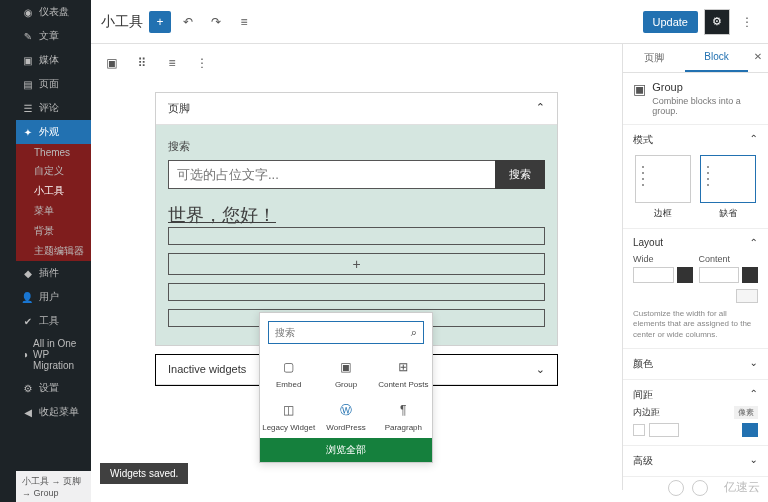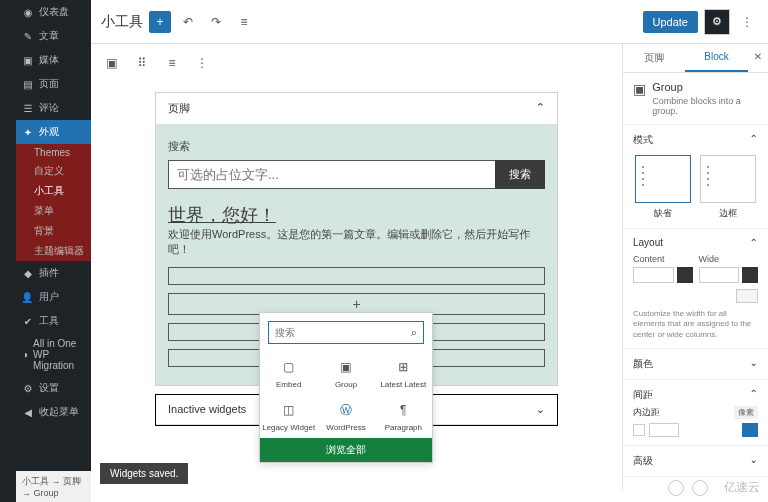--- a/index.html
+++ b/index.html
@@ -171,21 +171,20 @@
           <span>页脚</span>
           <span>⌃</span>
         </div>
         <div class="area-body">
           <div class="lbl">搜索</div>
           <div class="search-row">
             <input class="search-input" placeholder="可选的占位文字..." style="">
             <div class="search-btn">搜索</div>
           </div>
           <div class="hello">世界，您好！</div>
-          <div class="welcome">欢迎使用WordPress。这是您的第一篇文章。编辑或删除它，然后开始写作吧！</div>
           <div class="outline-block"></div>
           <div class="add-block">+</div>
           <div class="outline-block"></div>
           <div class="outline-block"></div>
         </div>
       </div>
 
       <div class="widget-area2">
         <div class="area-head">
           <span>Inactive widgets</span>
@@ -208,64 +207,64 @@
             <div class="blk-desc">Combine blocks into a group.</div>
           </div>
         </div>
       </div>
       <div class="section">
         <div class="section-head">
             <span>模式</span>
             <span>⌃</span>
           </div>
         <div class="style-row">
+          <div class="style-card">
+            <div class="style-prev">
+                <div class="style-dots">
+                  <div class="style-dot"></div>
+                  <div class="style-dot"></div>
+                  <div class="style-dot"></div>
+                  <div class="style-dot"></div>
+                </div>
+              </div>
+            <div class="style-name">边框</div>
+          </div>
           <div class="style-card active">
             <div class="style-prev">
                 <div class="style-dots">
                   <div class="style-dot"></div>
                   <div class="style-dot"></div>
                   <div class="style-dot"></div>
                   <div class="style-dot"></div>
                 </div>
               </div>
             <div class="style-name">缺省</div>
           </div>
-          <div class="style-card">
-            <div class="style-prev">
-                <div class="style-dots">
-                  <div class="style-dot"></div>
-                  <div class="style-dot"></div>
-                  <div class="style-dot"></div>
-                  <div class="style-dot"></div>
-                </div>
-              </div>
-            <div class="style-name">边框</div>
-          </div>
         </div>
       </div>
       <div class="section">
         <div class="section-head">
             <span>Layout</span>
             <span>⌃</span>
           </div>
         <div class="layout-row">
+          <div class="layout-col">
+            <div class="layout-label">Wide</div>
+            <div class="layout-inp-row">
+                <div class="layout-inp"></div>
+                <div class="layout-sq"></div>
+              </div>
+          </div>
           <div class="layout-col">
             <div class="layout-label">Content</div>
             <div class="layout-inp-row">
                 <div class="layout-inp"></div>
                 <div class="layout-sq"></div>
               </div>
           </div>
-          <div class="layout-col">
-            <div class="layout-label">Wide</div>
-            <div class="layout-inp-row">
-                <div class="layout-inp"></div>
-                <div class="layout-sq"></div>
-              </div>
-          </div>
         </div>
         <div class="reset-btn"></div>
         <div class="hint">Customize the width for all elements that are assigned to the center or wide columns.</div>
       </div>
       <div class="section">
         <div class="section-head">
             <span>颜色</span>
             <span>⌄</span>
           </div>
       </div>
@@ -305,21 +304,21 @@
     <div class="ins-item">
         <div class="ins-icon">▢</div>
         <div class="ins-label">Embed</div>
       </div>
     <div class="ins-item">
         <div class="ins-icon">▣</div>
         <div class="ins-label">Group</div>
       </div>
     <div class="ins-item">
         <div class="ins-icon">⊞</div>
-        <div class="ins-label">Latest Latest</div>
+        <div class="ins-label">Content Posts</div>
       </div>
     <div class="ins-item">
         <div class="ins-icon">◫</div>
         <div class="ins-label">Legacy Widget</div>
       </div>
     <div class="ins-item">
         <div class="ins-icon" style="color:#2271b1">Ⓦ</div>
         <div class="ins-label">WordPress</div>
       </div>
     <div class="ins-item">

